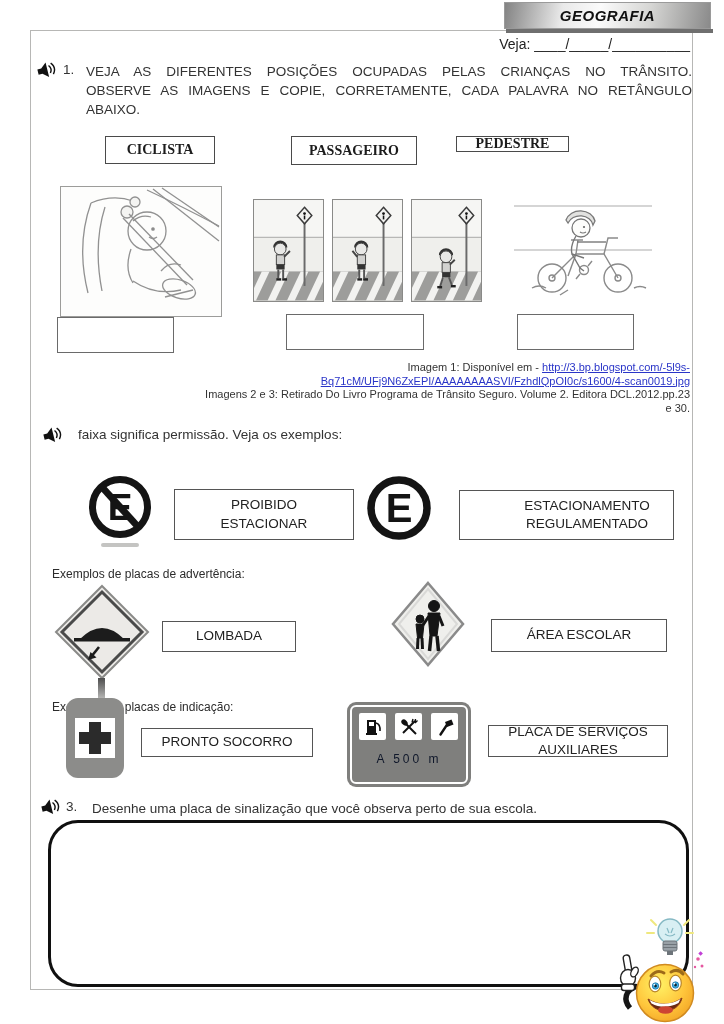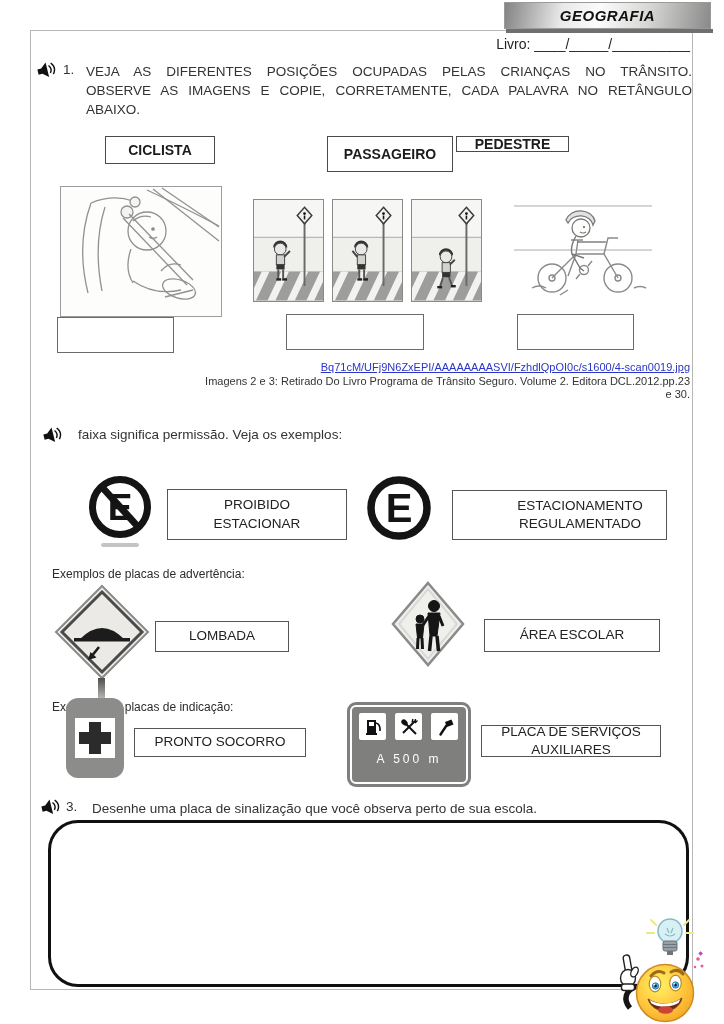--- a/index.html
+++ b/index.html
@@ -16,41 +16,41 @@
     font-weight:bold; font-size:15px; letter-spacing:.5px; color:#111; z-index:5;font-style:italic; }
   .header-strip { left:506px; top:29px; width:207px; height:4px; background:#6f6f6f; z-index:5; }
 
   .date-line { left:390px; top:36px; width:300px; text-align:right; font-size:14px; color:#222; }
 
   .qtext { font-size:13.5px; line-height:19px; color:#333; }
   .jline { text-align:justify; text-align-last:justify; }
   .qnum { font-size:13.5px; color:#333; }
 
   .wordbox { border:1.5px solid #4a4a4a; display:flex; align-items:center; justify-content:center;
-    font-weight:bold; font-size:14px; color:#1c1c1c; background:#fff; }
+    font-weight:bold; font-size:14px; color:#1c1c1c; background:#fff;font-family:Liberation Serif, serif; }
   .answerbox { border:1.5px solid #6a6a6a; background:#fff; }
 
   .labelbox { border:1.5px solid #555; background:#fff; display:flex; align-items:center; justify-content:center;
-    text-align:center; font-size:13.5px; color:#222; line-height:1.35; }
+    text-align:center; font-size:13.5px; color:#222; line-height:1.35;margin-left:7px; }
 
   .citation { left:200px; top:361px; width:490px; text-align:right; font-size:11px; line-height:13.5px; color:#333; }
   .citation a { color:#2a35c8; text-decoration:underline; cursor:pointer; }
 
   .heading { font-size:12px; color:#2c2c2c; }
 
   .illus { background:#fdfdfc; }
   .illus-border { border:1px solid #9c9c9a; }
 
   .panel { position:absolute; top:0; width:71px; height:103px; border:1px solid #8a8a88; background:#f4f4f2; }
 
   .service-sign { left:347px; top:702px; width:124px; height:85px; background:#7f7f7d; border-radius:9px; }
   .service-inner { position:absolute; left:3px; top:3px; right:3px; bottom:3px; border:2px solid #fff; border-radius:6px; }
   .service-sq { position:absolute; top:11px; width:27px; height:27px; background:#fff; border-radius:2px;
     display:flex; align-items:center; justify-content:center; }
-  .service-dist { position:absolute; left:0; right:0; top:50px; text-align:center; color:#ffffff;
+  .service-dist { position:absolute; left:0; right:0; top:50px; text-align:center; color:#0f172a;
     font-size:12px; letter-spacing:3px; }
 
   .firstaid-sign { left:66px; top:698px; width:58px; height:80px; background:#8c8c8a; border-radius:12px; }
   .firstaid-white { position:absolute; left:9px; top:20px; width:40px; height:40px; background:#fff; }
 
   .caption-smudge { left:101px; top:543px; width:38px; height:4px; background:#c4c4c2; border-radius:2px; }
 
   .drawing-box { left:48px; top:820px; width:641px; height:167px; border:3.5px solid #101010; border-radius:30px; background:#fff; }
 
   svg { display:block; }
@@ -61,21 +61,21 @@
 <div id="page">
 
   <div class="abs page-frame"></div>
 
   <div class="abs header-box">
     <span>GEOGRAFIA</span>
   </div>
   <div class="abs header-strip"></div>
 
   <div class="abs date-line">
-    <span>Livro:</span>
+    <span>Veja:</span>
     <span>____/_____/__________</span>
   </div>
 
   <div class="abs" style="left:36px; top:61px;">
     <svg width="21" height="18" viewBox="0 0 24 20">
         <g transform="rotate(-14 12 10)">
       <path d="M2,7 h4.5 l6.5,-5.5 v17 l-6.5,-5.5 H2 z" fill="#111"></path>
       <path d="M15.5,5.5 q3.5,4.5 0,9" stroke="#111" fill="none" stroke-width="1.6"></path>
       <path d="M18.5,3.5 q5.5,6.5 0,13" stroke="#111" fill="none" stroke-width="1.6"></path>
     </g>
@@ -84,21 +84,21 @@
   <div class="abs qnum" style="left:63px; top:62px;">1.</div>
   <div class="abs" style="left:86px; top:62px; width:606px;">
     <div class="qtext jline">VEJA AS DIFERENTES POSIÇÕES OCUPADAS PELAS CRIANÇAS NO TRÂNSITO.</div>
     <div class="qtext jline">OBSERVE AS IMAGENS E COPIE, CORRETAMENTE, CADA PALAVRA NO RETÂNGULO</div>
     <div class="qtext">ABAIXO.</div>
   </div>
 
   <div class="abs wordbox" style="left:105px; top:136px; width:110px; height:28px;">
     <span>CICLISTA</span>
   </div>
-  <div class="abs wordbox" style="left:291px; top:136px; width:126px; height:36px;margin-left:36px;">
+  <div class="abs wordbox" style="left:291px; top:136px; width:126px; height:29px;">
     <span>PASSAGEIRO</span>
   </div>
   <div class="abs wordbox" style="left:456px; top:136px; width:113px; height:16px;">
     <span>PEDESTRE</span>
   </div>
 
   <div class="abs illus illus-border" style="left:60px; top:186px; width:162px; height:131px;">
     <svg width="160" height="129" viewBox="0 0 160 129">
       <g stroke="#919191" stroke-width="1.3" fill="none">
         <path d="M92,2 L158,54"></path>
@@ -237,20 +237,23 @@
         <path d="M58,62 L66,76 L70,79" stroke="#777" stroke-width="1.4" fill="none"></path>
       </g>
     </svg>
   </div>
 
   <div class="abs answerbox" style="left:57px; top:317px; width:117px; height:36px;"></div>
   <div class="abs answerbox" style="left:286px; top:314px; width:138px; height:36px;"></div>
   <div class="abs answerbox" style="left:517px; top:314px; width:117px; height:36px;"></div>
 
   <div class="abs citation">
+    <div>
+      <span>Imagem 1: Disponível em - </span><a>http://3.bp.blogspot.com/-5l9s-</a>
+    </div>
     <div><a>Bq71cM/UFj9N6ZxEPI/AAAAAAAASVI/FzhdlQpOI0c/s1600/4-scan0019.jpg</a></div>
     <div><span>Imagens 2 e 3: Retirado Do Livro Programa de Trânsito Seguro. Volume 2. Editora DCL.2012.pp.23 e 30.</span></div>
   </div>
 
   <div class="abs" style="left:42px; top:426px;">
     <svg width="21" height="18" viewBox="0 0 24 20">
         <g transform="rotate(-14 12 10)">
       <path d="M2,7 h4.5 l6.5,-5.5 v17 l-6.5,-5.5 H2 z" fill="#111"></path>
       <path d="M15.5,5.5 q3.5,4.5 0,9" stroke="#111" fill="none" stroke-width="1.6"></path>
       <path d="M18.5,3.5 q5.5,6.5 0,13" stroke="#111" fill="none" stroke-width="1.6"></path>

